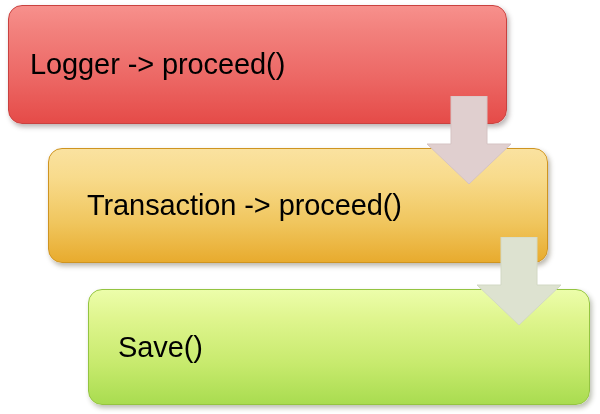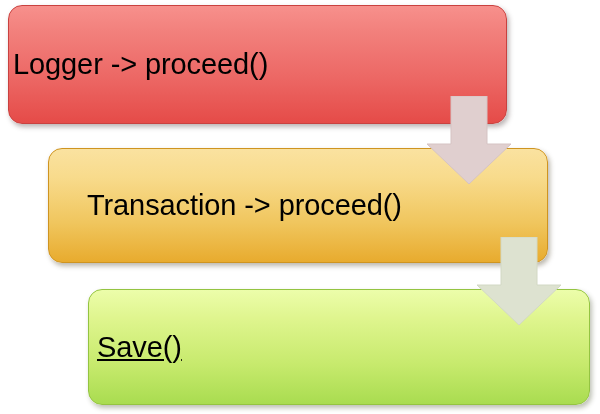--- a/index.html
+++ b/index.html
@@ -45,21 +45,21 @@
   #box-logger {
     left: 8px;
     top: 5px;
     width: 499px;
     height: 119px;
     background: linear-gradient(to bottom, #f7908c 0%, #f2807c 22%, #ec6764 62%, #e54b48 100%);
     border: 1px solid #c9413f;
     box-shadow: 2px 3px 5px rgba(60, 40, 40, 0.35);
     z-index: 3;
   }
-  #box-logger .box-label { padding-left: 4px; }
+  #box-logger .box-label { padding-left: 21px; }
 
   
   #box-transaction {
     left: 48px;
     top: 148px;
     width: 500px;
     height: 115px;
     background: linear-gradient(to bottom, #fae2a0 0%, #f8db8c 25%, #f0c65e 65%, #e8ab2e 100%);
     border: 1px solid #cf9420;
     box-shadow: 2px 3px 5px rgba(60, 50, 20, 0.35);
@@ -72,21 +72,21 @@
   #box-save {
     left: 88px;
     top: 289px;
     width: 502px;
     height: 116px;
     background: linear-gradient(to bottom, #ecfdaa 0%, #dff58e 25%, #c7ea6d 65%, #a9dc50 100%);
     border: 1px solid #94c441;
     box-shadow: 2px 3px 5px rgba(50, 60, 25, 0.32);
     z-index: 3;
   }
-  #box-save .box-label { padding-left: 8px; text-decoration: underline; }
+  #box-save .box-label { padding-left: 29px; }
 
   
   .connector-arrow {
     position: absolute;
     z-index: 5;
   }
   .connector-arrow svg {
     display: block;
     width: 100%;
     height: 100%;

